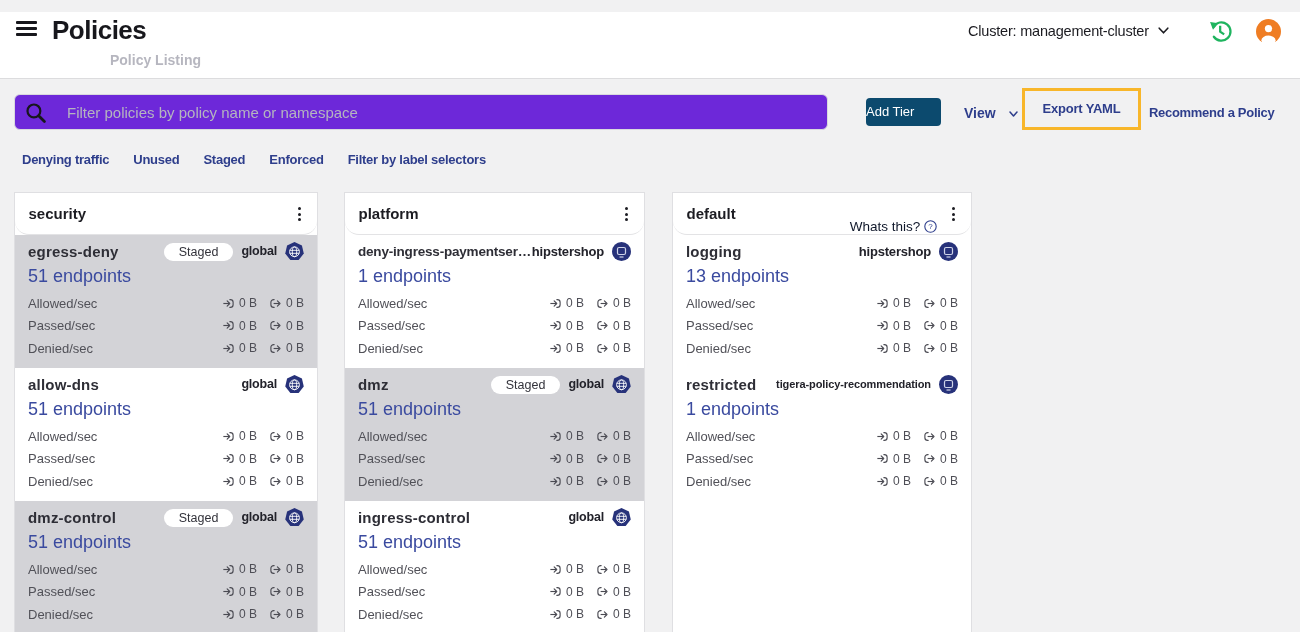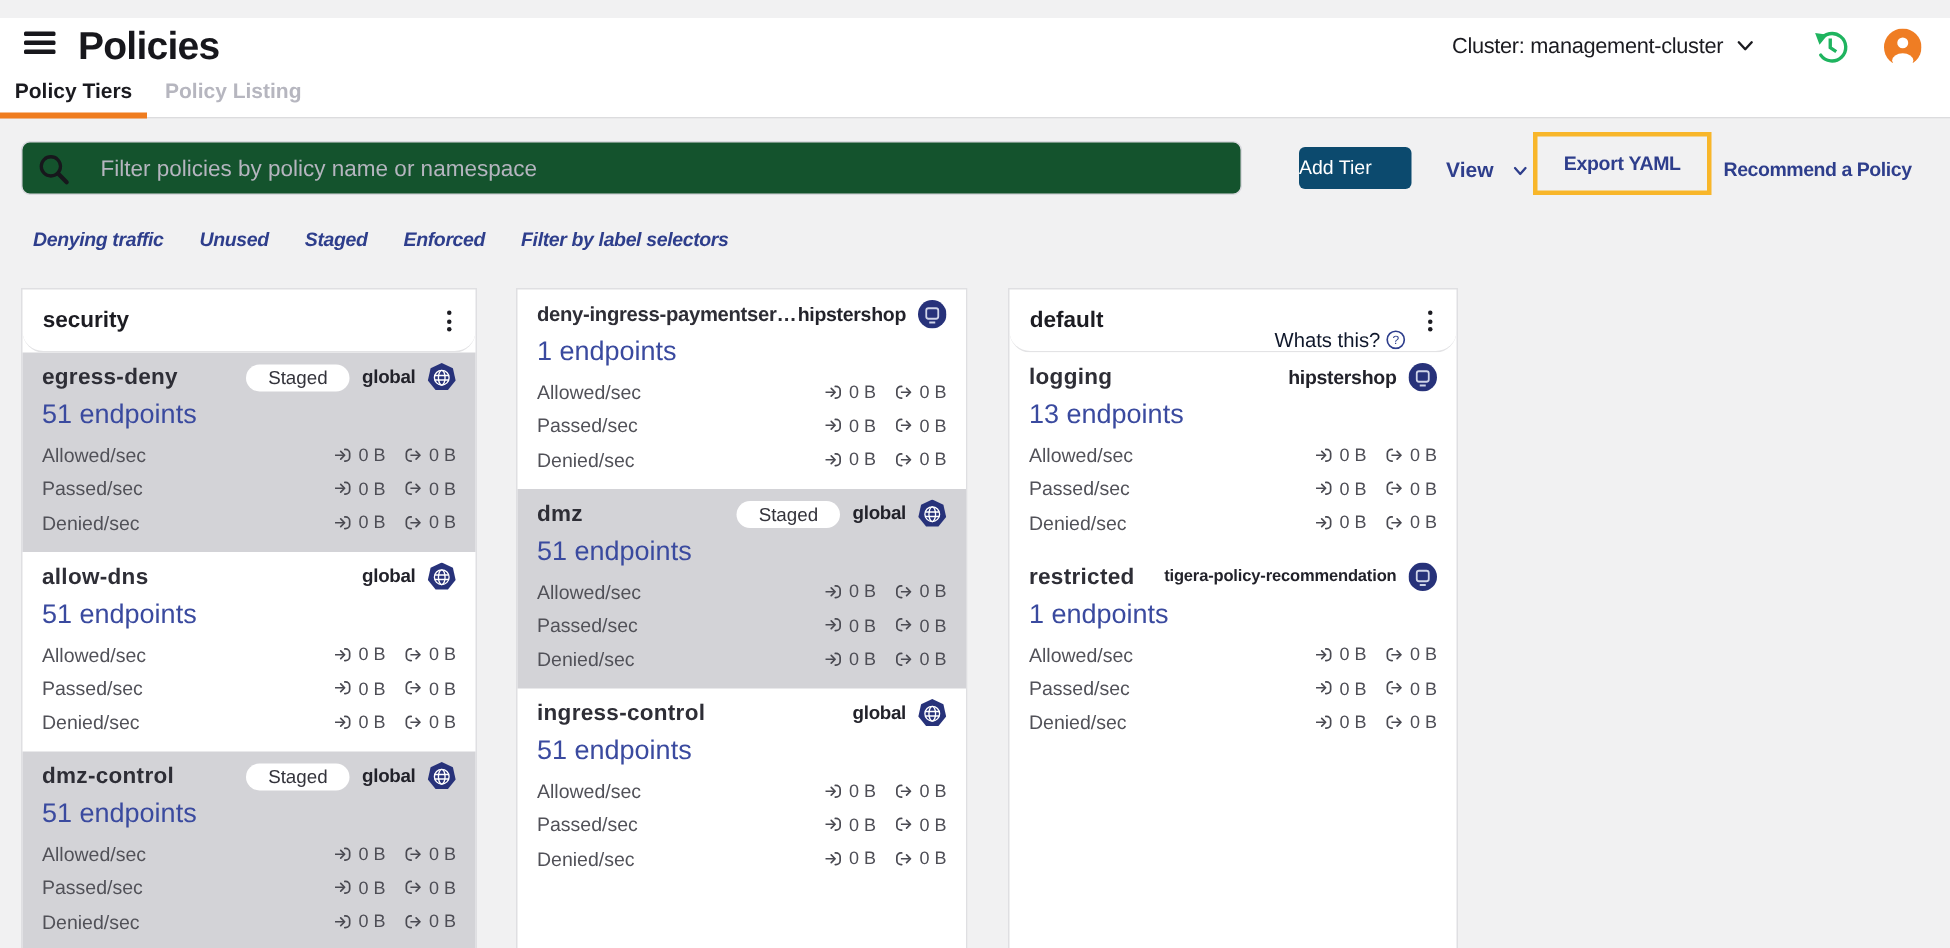--- a/index.html
+++ b/index.html
@@ -16,35 +16,35 @@
   .hicon { position:absolute; left:1208px; top:7px; }
   .avatar { position:absolute; left:1256px; top:7px; }
 
   .tabs { position:absolute; left:0; top:42px; width:1300px; height:37px; background:#fff;
     border-bottom:1px solid #dcdcde; }
   .tab { position:absolute; top:0; height:37px; line-height:36px; text-align:center;
     font-size:14px; font-weight:bold; }
   .tab1 { left:0; width:98px; color:#1a1a1f; border-bottom:4px solid #ef7c1f; }
   .tab2 { left:98px; width:115px; color:#b6b6bf; }
 
-  .search { position:absolute; left:14px; top:94px; width:814px; height:36px; background:#14532d;
+  .search { position:absolute; left:14px; top:94px; width:814px; height:36px; background:#6d28d9;
     border:1px solid #d9d9de; border-radius:6px; }
   .search svg { position:absolute; left:10px; top:7px; }
   .search .ph { position:absolute; left:52px; top:9px; font-size:15px; color:#b5b5bf; }
   .btn-addtier { position:absolute; left:866px; top:98px; width:75px; height:28px;
     background:#0c4a6e; color:#fff; border-radius:4px; font-size:13px;
     line-height:28px; }
   .view { position:absolute; left:964px; top:105px; font-size:14px; font-weight:bold; color:#2e3e8c; }
   .export { position:absolute; left:1022px; top:88px; width:119px; height:42px;
     border:3px solid #f8b62a; font-size:13px; letter-spacing:-0.2px; font-weight:bold; color:#2e3e8c;
     text-align:center; line-height:36px; }
   .recommend { position:absolute; left:1149px; top:105px; font-size:13px; letter-spacing:-0.3px; font-weight:bold; color:#2e3e8c; }
 
   .filters { position:absolute; left:22px; top:152px; font-size:13px; letter-spacing:-0.25px; font-weight:bold;
-    color:#2e3e8c; display:flex; gap:24px;font-style:italic; }
+    color:#2e3e8c; display:flex; gap:24px; }
 
   .col { position:absolute; top:192px; background:#fff; border:1px solid #dfdfe2; height:448px; }
   .col1 { left:14px; width:304px; }
   .col2 { left:344px; width:301px; }
   .col3 { left:672px; width:300px; }
   .colhead { height:42px; border-bottom:1px solid #e3e3e5; position:relative;border-radius:14px; }
   .colhead .name { position:absolute; left:13.5px; top:12px; font-size:15px; font-weight:bold; color:#1c1c22; }
   .kebab { position:absolute; right:16px; top:14px; width:3px; height:15px; }
   .kebab i { position:absolute; left:0; width:3px; height:3px; border-radius:50%; background:#1c1c22; }
   .kebab i:nth-child(1){top:0;} .kebab i:nth-child(2){top:5.5px;} .kebab i:nth-child(3){top:11px;}
@@ -94,21 +94,20 @@
       </defs>
     <circle cx="12" cy="12" r="12" fill="#ef7d23"></circle>
     <g clip-path="url(#ac)">
       <circle cx="12" cy="9.2" r="3.5" fill="#fff"></circle>
       <ellipse cx="12" cy="20.5" rx="6.8" ry="4.6" fill="#fff"></ellipse>
     </g>
   </svg>
 </div>
 
 <div class="tabs">
-  <div class="tab tab1">Policy Tiers</div>
   <div class="tab tab2">Policy Listing</div>
 </div>
 
 <div class="search">
   <svg width="23" height="23" viewBox="0 0 24 24">
     <circle cx="9.3" cy="9.3" r="6.7" fill="none" stroke="#17171c" stroke-width="2.3"></circle>
     <path d="M14.3 14.3 L20.3 20.3" stroke="#17171c" stroke-width="2.9" stroke-linecap="round"></path>
   </svg>
   <span class="ph">Filter policies by policy name or namespace</span>
 </div>
@@ -317,20 +316,28 @@
       <svg width="13" height="13" viewBox="0 0 24 24">
             <use href="#outic"></use>
           </svg>
           <span class="v2">0 B</span>
         </span>
       </div>
   </div>
 </div>
 
 <div class="col col2">
+  <div class="colhead">
+      <span class="name">platform</span>
+      <span class="kebab">
+        <i></i>
+        <i></i>
+        <i></i>
+      </span>
+    </div>
   <div class="card">
     <div class="crow">
         <span class="ctitle" style="font-size:13.5px;letter-spacing:-0.2px">deny-ingress-paymentservi…</span>
       <span class="cright">
           <span class="ns">hipstershop</span>
           <svg width="19" height="19" viewBox="0 0 19 19">
             <use href="#nsic"></use>
           </svg>
         </span>
       </div>

